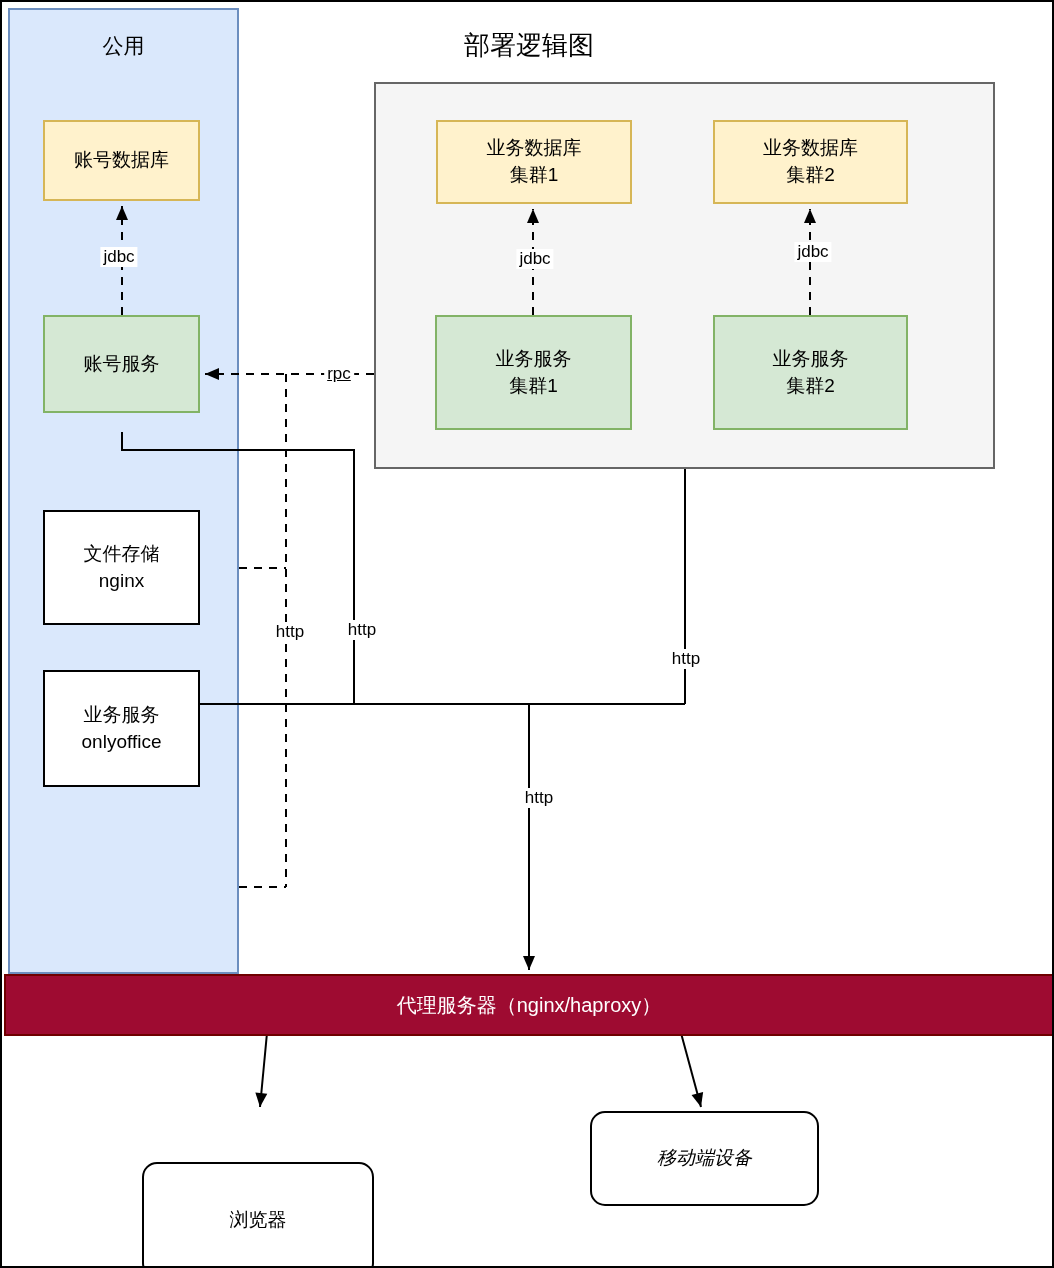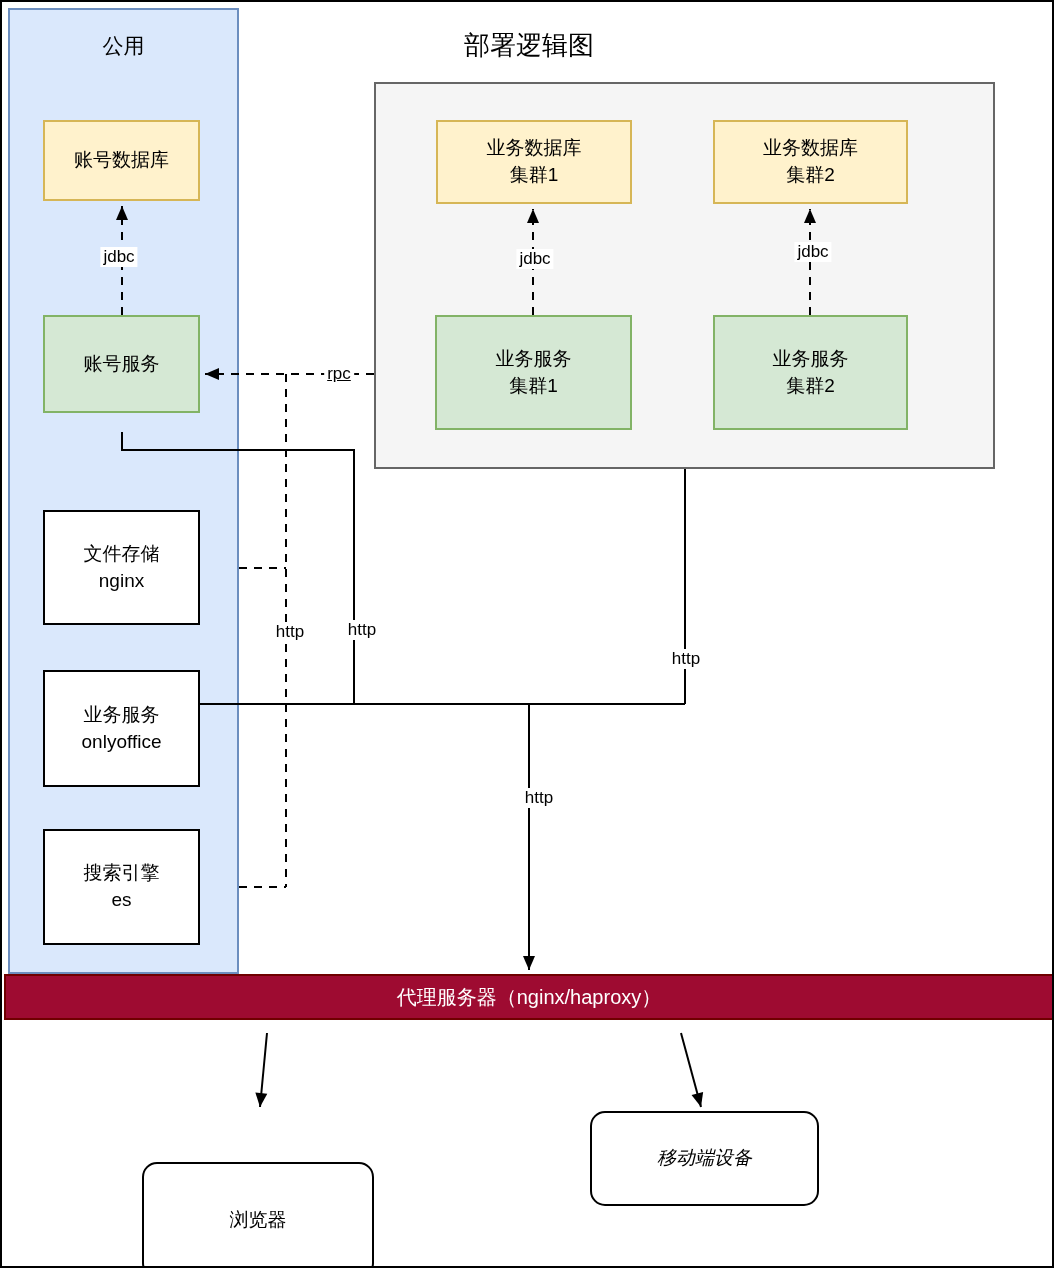--- a/index.html
+++ b/index.html
@@ -44,21 +44,21 @@
     display: flex; flex-direction: column;
     align-items: center; justify-content: center;
     font-size: 19px; line-height: 1.42; color:#000;
     text-align: center;
   }
   .node.yellow { background: var(--yellow-fill); border: 2px solid var(--yellow-stroke); }
   .node.green  { background: var(--green-fill);  border: 2px solid var(--green-stroke); }
   .node.plain  { background: var(--plain-fill);  border: 2px solid var(--plain-stroke); }
   .node.rounded{ background: var(--plain-fill);  border: 2px solid var(--plain-stroke); border-radius: 15px; }
   .proxy-bar {
-    position: absolute; left: 2px; top: 972px; width: 1050px; height: 46px;
+    position: absolute; left: 2px; top: 972px; width: 1050px; height: 62px;
     background: var(--proxy-fill);
     border: 2px solid var(--proxy-stroke);
     display: flex; align-items: center; justify-content: center;
     color: var(--proxy-text); font-size: 20px;
   }
   .edges { position: absolute; left: 0; top: 0; width: 1054px; height: 1268px; pointer-events: none; }
   .edges line, .edges polyline { stroke: var(--edge-color); stroke-width: 2; fill: none; }
   .edges .dashed { stroke-dasharray: 8 7; }
   .edge-label {
     position: absolute; transform: translate(-50%,-50%);
@@ -121,24 +121,20 @@
   <div class="node plain" style="left:41px; top:508px; width:157px; height:115px;">
     <span>文件存储</span>
     <span>nginx</span>
   </div>
 
   <div class="node plain" style="left:41px; top:668px; width:157px; height:117px;">
     <span>业务服务</span>
     <span>onlyoffice</span>
   </div>
 
-  <div class="node plain" style="left:41px; top:827px; width:157px; height:116px;">
-    <span>搜索引擎</span>
-    <span>es</span>
-  </div>
 
   <div class="node yellow" style="left:434px; top:118px; width:196px; height:84px;">
     <span>业务数据库</span>
     <span>集群1</span>
   </div>
 
   <div class="node yellow" style="left:711px; top:118px; width:195px; height:84px;">
     <span>业务数据库</span>
     <span>集群2</span>
   </div>

